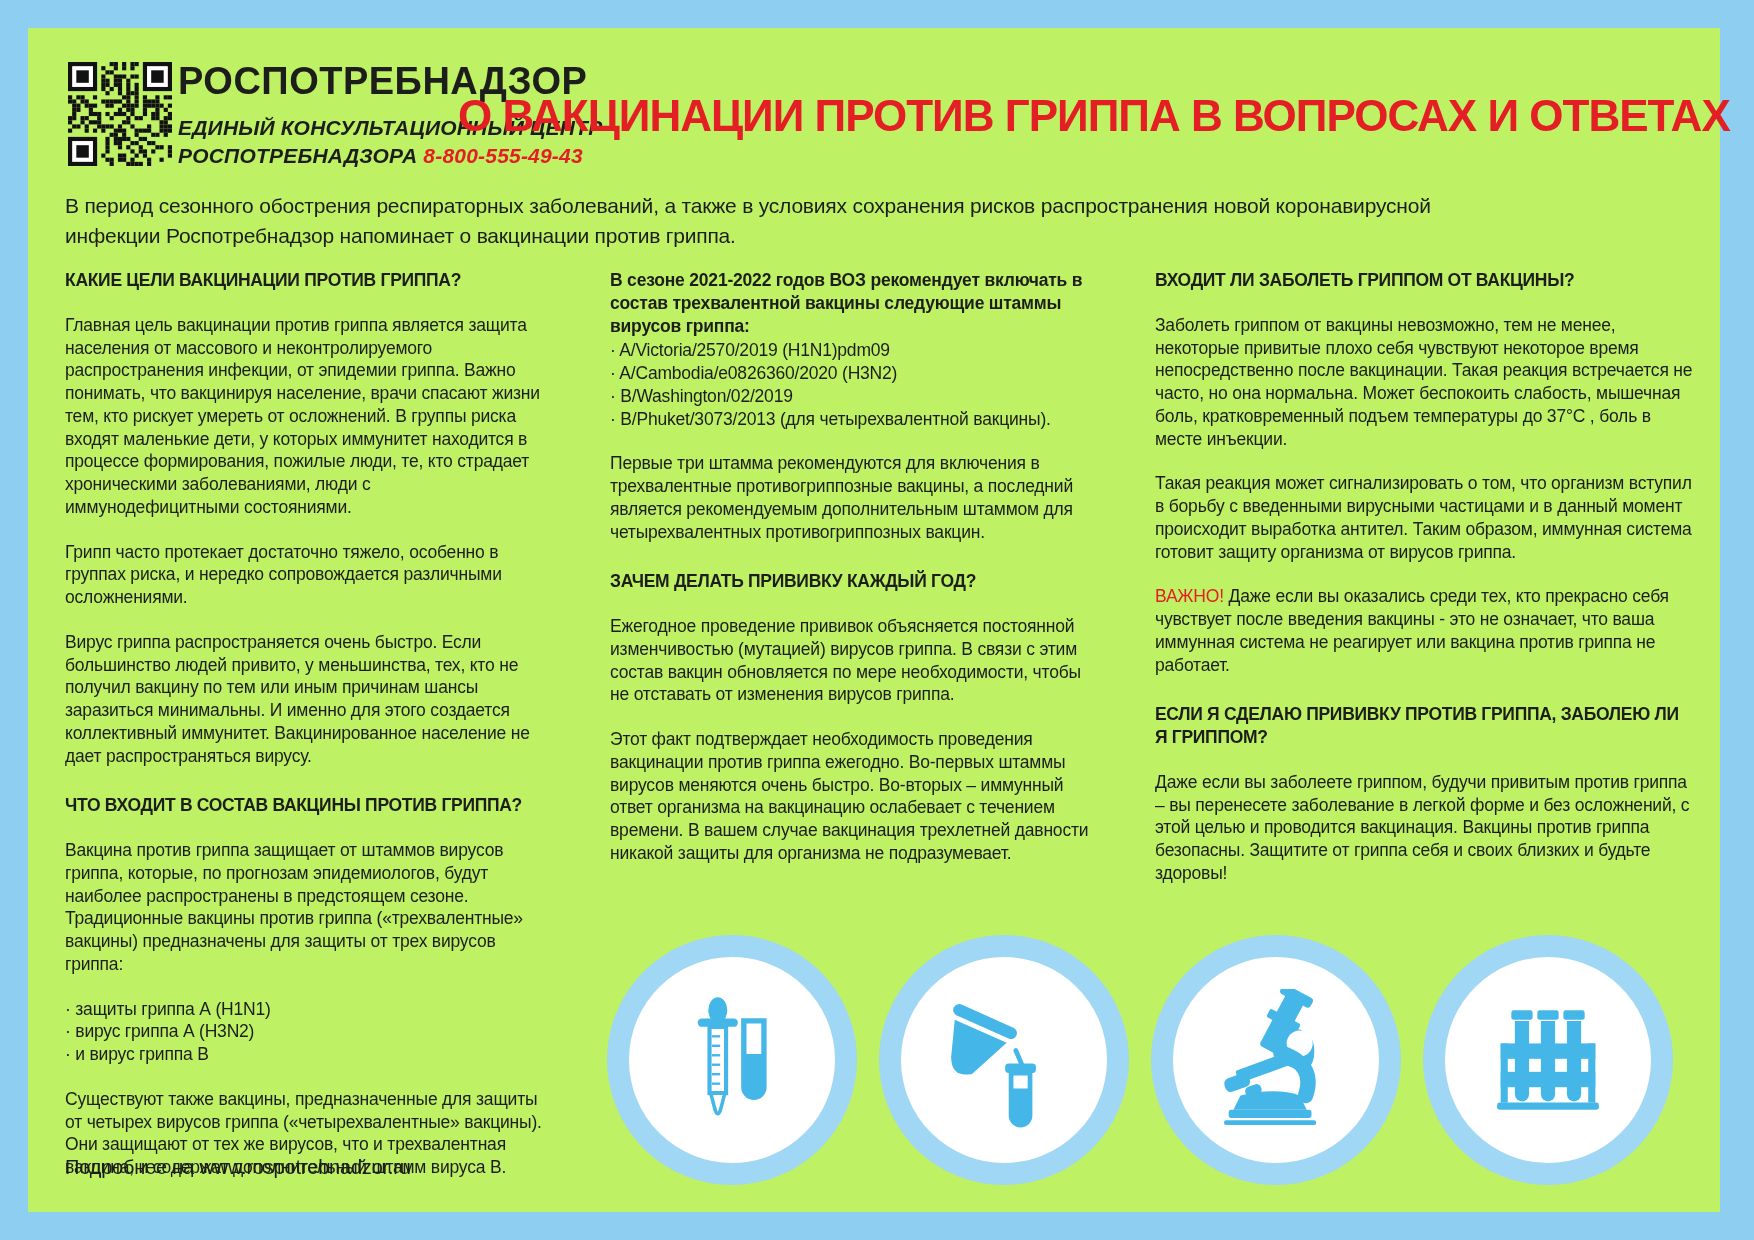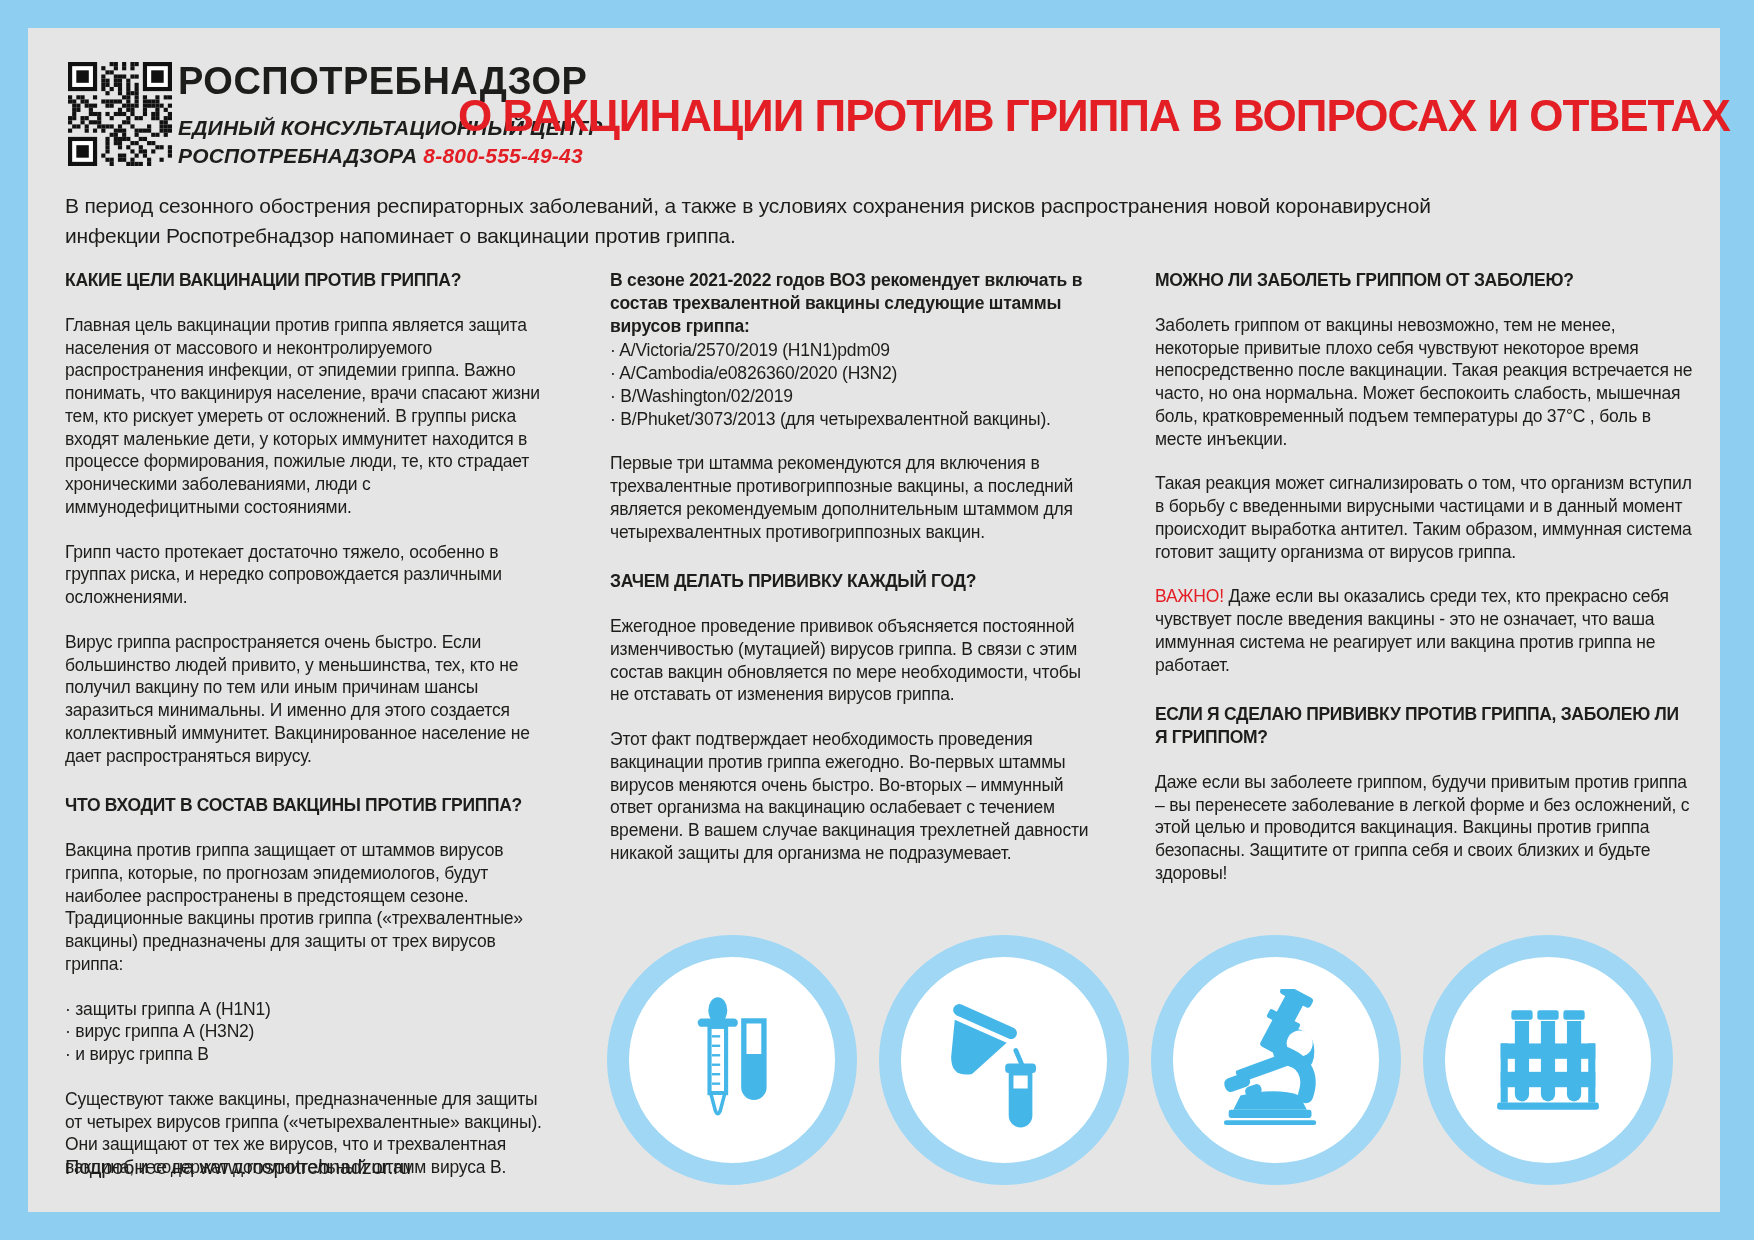--- a/index.html
+++ b/index.html
@@ -12,21 +12,21 @@
   html,body{margin:0;padding:0;background:#ffffff;}
   .page{
     position:relative;width:1754px;height:1240px;
     background:var(--border-blue);
     font-family:"Liberation Sans","DejaVu Sans",sans-serif;
     color:var(--text);
     overflow:hidden;
   }
   .inner{
     position:absolute;left:28px;top:28px;right:34px;bottom:28px;
-    background:#e5e5e5;
+    background:#bef264;
   }
   .abs{position:absolute;}
   
   .qr{left:40px;top:34px;width:104px;height:104px;}
   .brand-title{left:150px;top:32px;font-size:38px;font-weight:bold;letter-spacing:0.5px;}
   .brand-sub{left:150px;font-size:21px;font-weight:bold;letter-spacing:0.2px;font-style:italic;}
   .brand-sub.l1{top:88px;}
   .brand-sub.l2{top:116px;}
   .phone{color:var(--brand-red);}
   .main-title{
@@ -312,21 +312,21 @@
           <div class="bitem">· A/Cambodia/e0826360/2020 (H3N2)</div>
           <div class="bitem">· B/Washington/02/2019</div>
           <div class="bitem">· B/Phuket/3073/2013 (для четырехвалентной вакцины).</div>
         </div>
         <p class="para">Первые три штамма рекомендуются для включения в трехвалентные противогриппозные вакцины, а последний является рекомендуемым дополнительным штаммом для четырехвалентных противогриппозных вакцин.</p>
         <h3 class="qhead">ЗАЧЕМ ДЕЛАТЬ ПРИВИВКУ КАЖДЫЙ ГОД?</h3>
         <p class="para">Ежегодное проведение прививок объясняется постоянной изменчивостью (мутацией) вирусов гриппа. В связи с этим состав вакцин обновляется по мере необходимости, чтобы не отставать от изменения вирусов гриппа.</p>
         <p class="para">Этот факт подтверждает необходимость проведения вакцинации против гриппа ежегодно. Во-первых штаммы вирусов меняются очень быстро. Во-вторых – иммунный ответ организма на вакцинацию ослабевает с течением времени. В вашем случае вакцинация трехлетней давности никакой защиты для организма не подразумевает.</p>
       </div>
     <div class="abs col c3">
-        <h3 class="qhead">МОЖНО ЛИ ЗАБОЛЕТЬ ГРИППОМ ОТ ЗАБОЛЕЮ?</h3>
+        <h3 class="qhead">ВХОДИТ ЛИ ЗАБОЛЕТЬ ГРИППОМ ОТ ВАКЦИНЫ?</h3>
         <p class="para">Заболеть гриппом от вакцины невозможно, тем не менее, некоторые привитые плохо себя чувствуют некоторое время непосредственно после вакцинации. Такая реакция встречается не часто, но она нормальна. Может беспокоить слабость, мышечная боль, кратковременный подъем температуры до 37°С , боль в месте инъекции.</p>
         <p class="para">Такая реакция может сигнализировать о том, что организм вступил в борьбу с введенными вирусными частицами и в данный момент происходит выработка антител. Таким образом, иммунная система готовит защиту организма от вирусов гриппа.</p>
         <p class="para"><span class="lead">ВАЖНО! </span>Даже если вы оказались среди тех, кто прекрасно себя чувствует после введения вакцины - это не означает, что ваша иммунная система не реагирует или вакцина против гриппа не работает.</p>
         <h3 class="qhead">ЕСЛИ Я СДЕЛАЮ ПРИВИВКУ ПРОТИВ ГРИППА, ЗАБОЛЕЮ ЛИ Я ГРИППОМ?</h3>
         <p class="para">Даже если вы заболеете гриппом, будучи привитым против гриппа – вы перенесете заболевание в легкой форме и без осложнений, с этой целью и проводится вакцинация. Вакцины против гриппа безопасны. Защитите от гриппа себя и своих близких и будьте здоровы!</p>
       </div>
 
     <div class="abs icons-row">
       <div class="circle">
         <svg viewBox="0 0 120 120">

